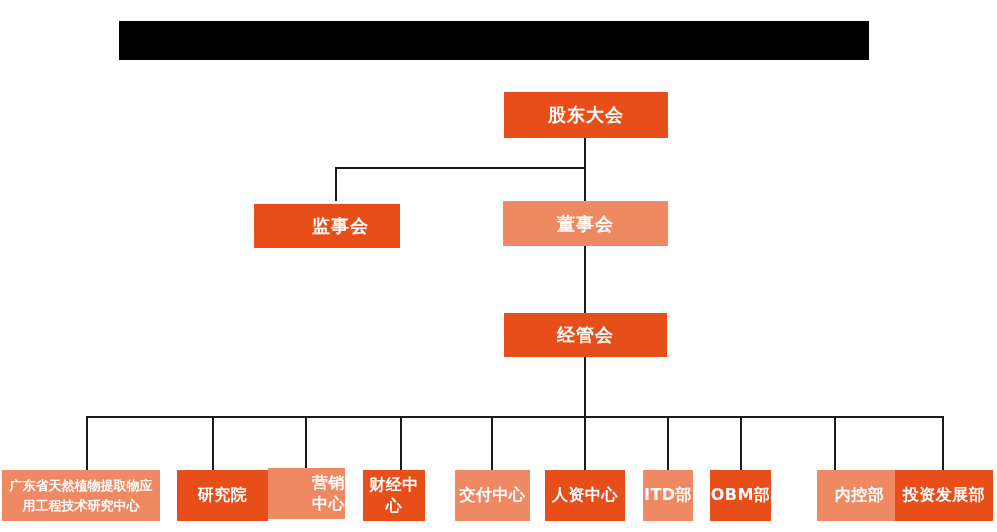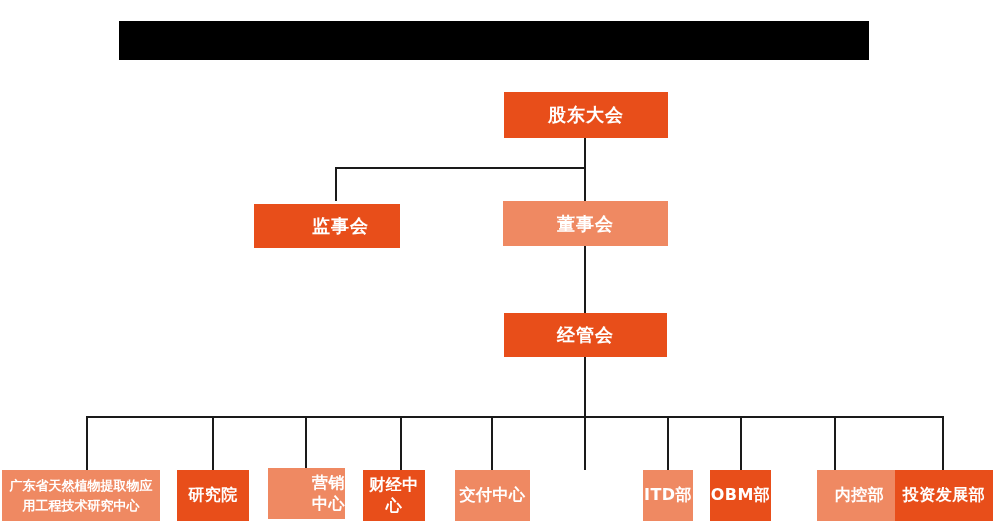--- a/index.html
+++ b/index.html
@@ -62,22 +62,23 @@
   <div class="line" style="left:942px; top:416px; width:2px; height:54px;"></div>
 
   <div class="node" style="left:504px; top:92px; width:164px; height:46px;" data-variant="primary">股东大会</div>
 
   <div class="node" style="left:254px; top:204px; width:146px; height:44px;padding-left:27px;" data-variant="primary">监事会</div>
   <div class="node" style="left:503px; top:201px; width:165px; height:45px;" data-variant="secondary">董事会</div>
 
   <div class="node" style="left:504px; top:313px; width:163px; height:44px;" data-variant="primary">经管会</div>
 
   <div class="node dept dept-long" style="left:2px; top:470px; width:158px; height:51px;" data-variant="secondary">广东省天然植物提取物应用工程技术研究中心</div>
-  <div class="node dept" style="left:177px; top:470px; width:72px; height:51px;" data-variant="primary">研究院</div>
+  <div class="node dept" style="left:177px; top:470px; width:91px; height:51px;" data-variant="primary">研究院</div>
   <div class="node dept" style="left:268px; top:468px; width:77px; height:51px;padding-left:44px;" data-variant="secondary">营销中心</div>
   <div class="node dept" style="left:363px; top:470px; width:62px; height:51px;" data-variant="primary">财经中心</div>
   <div class="node dept" style="left:455px; top:470px; width:75px; height:51px;" data-variant="secondary">交付中心</div>
+  <div class="node dept" style="left:545px; top:470px; width:80px; height:51px;" data-variant="primary">人资中心</div>
   <div class="node dept" style="left:643px; top:470px; width:50px; height:51px;" data-variant="secondary">ITD部</div>
   <div class="node dept" style="left:710px; top:470px; width:61px; height:51px;" data-variant="primary">OBM部</div>
   <div class="node dept" style="left:792px; top:470px; width:85px; height:51px;margin-left:25px;" data-variant="secondary">内控部</div>
   <div class="node dept" style="left:895px; top:470px; width:98px; height:51px;" data-variant="primary">投资发展部</div>
 
 </div>
 
 </body></html>

